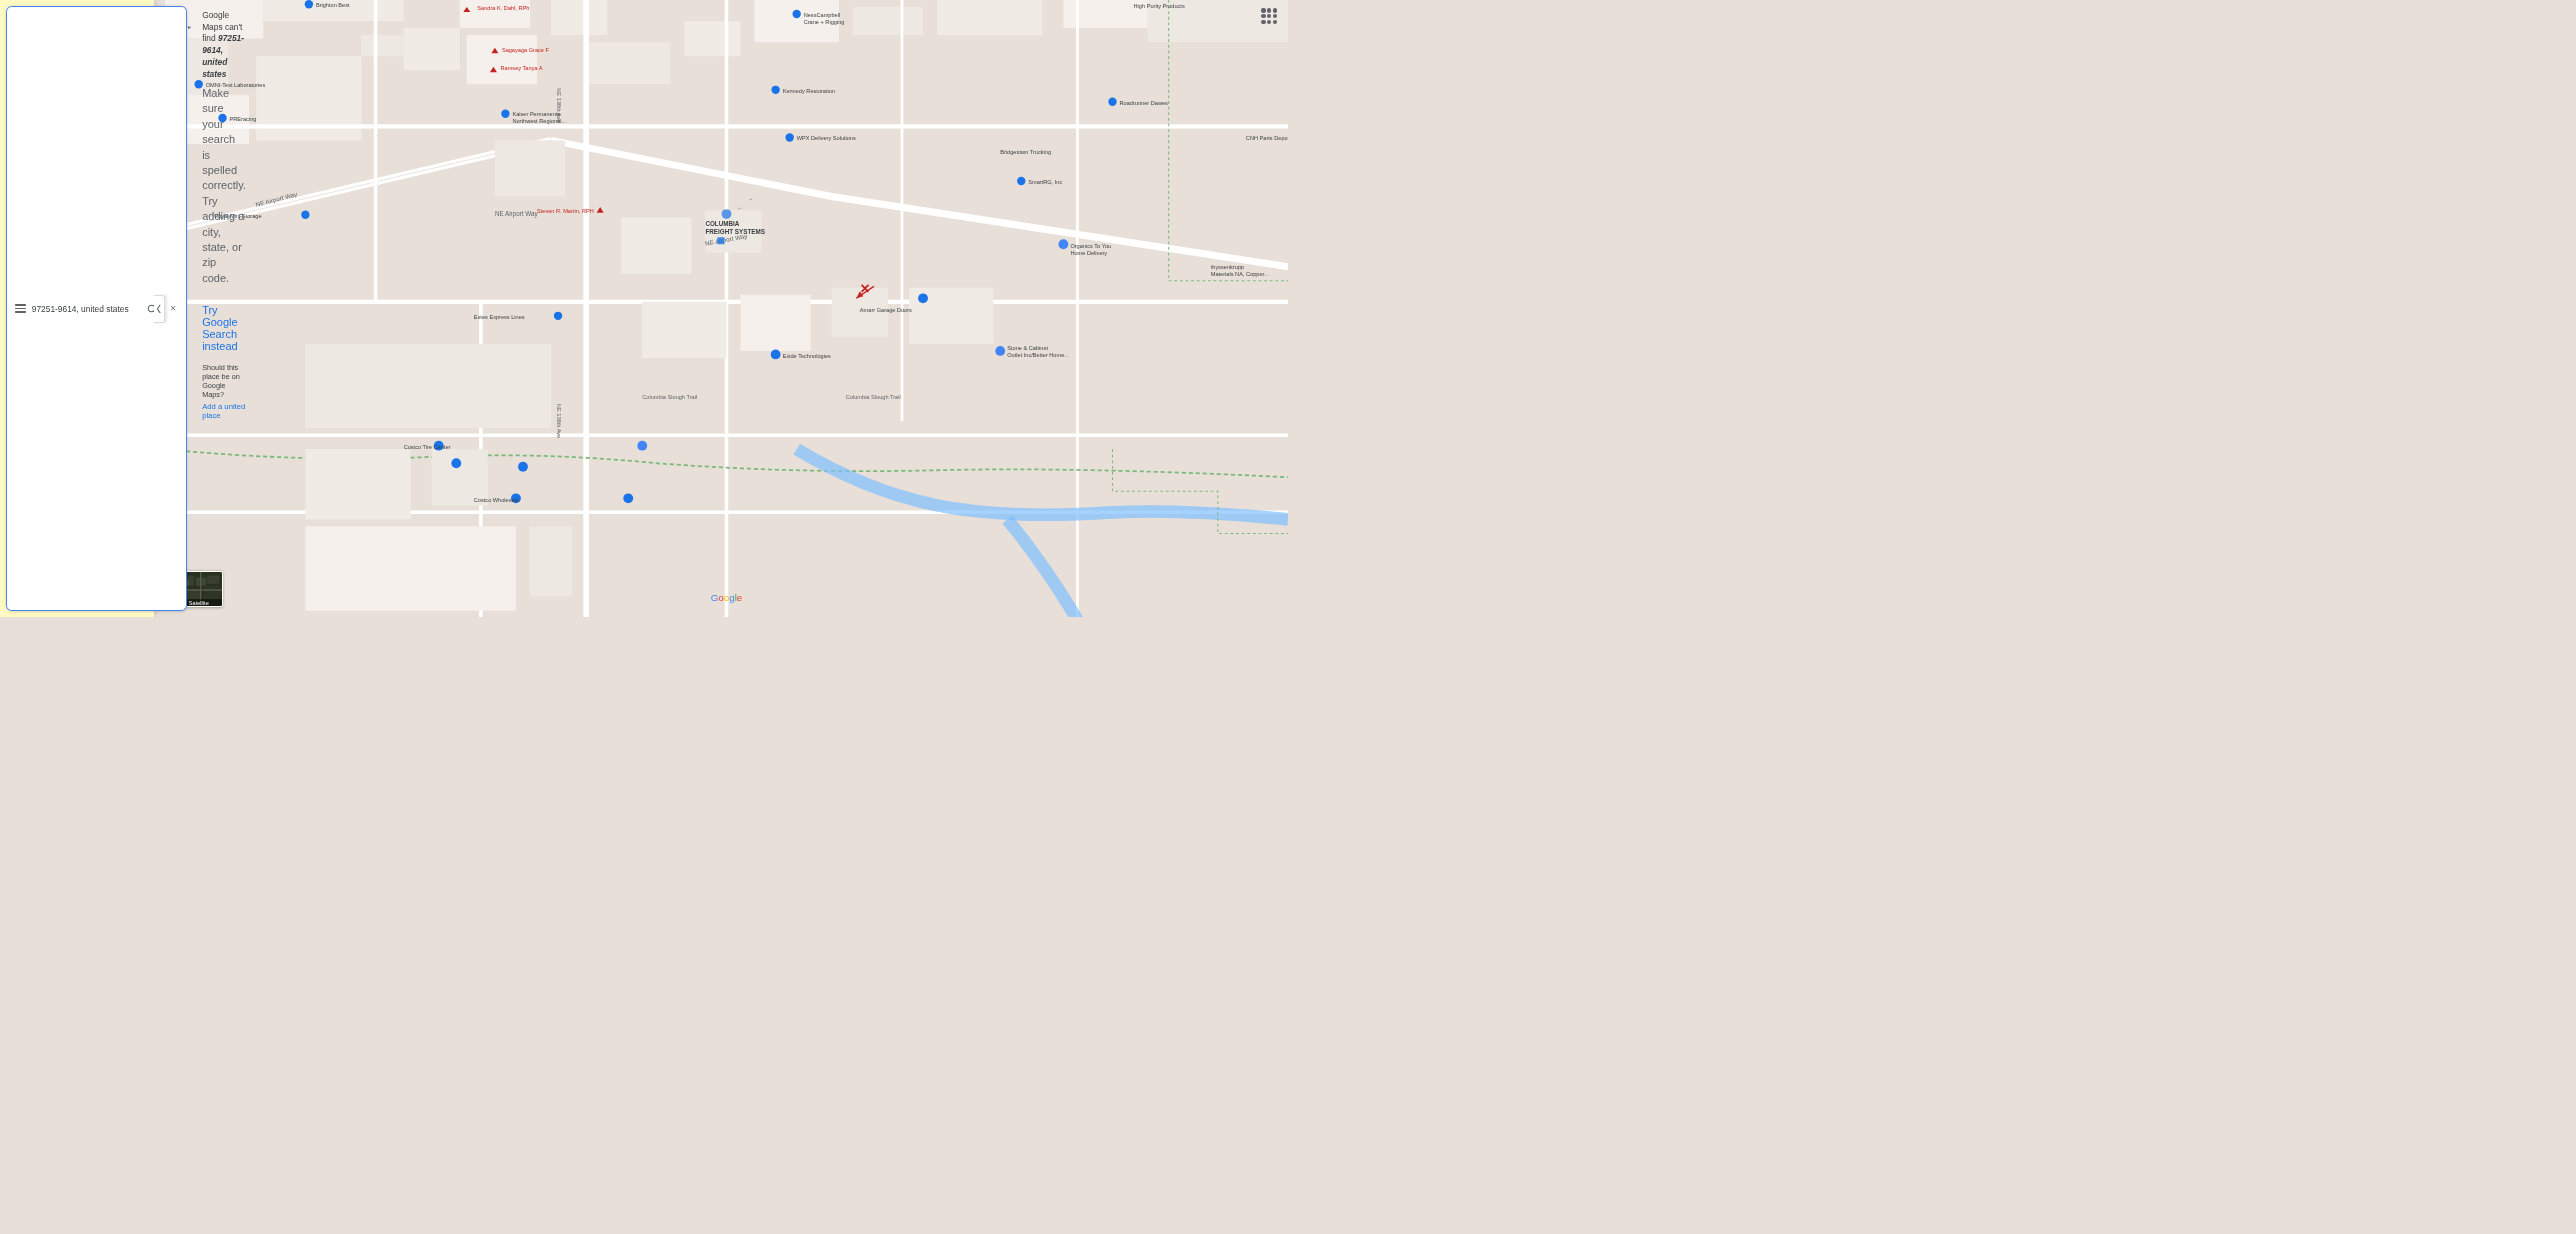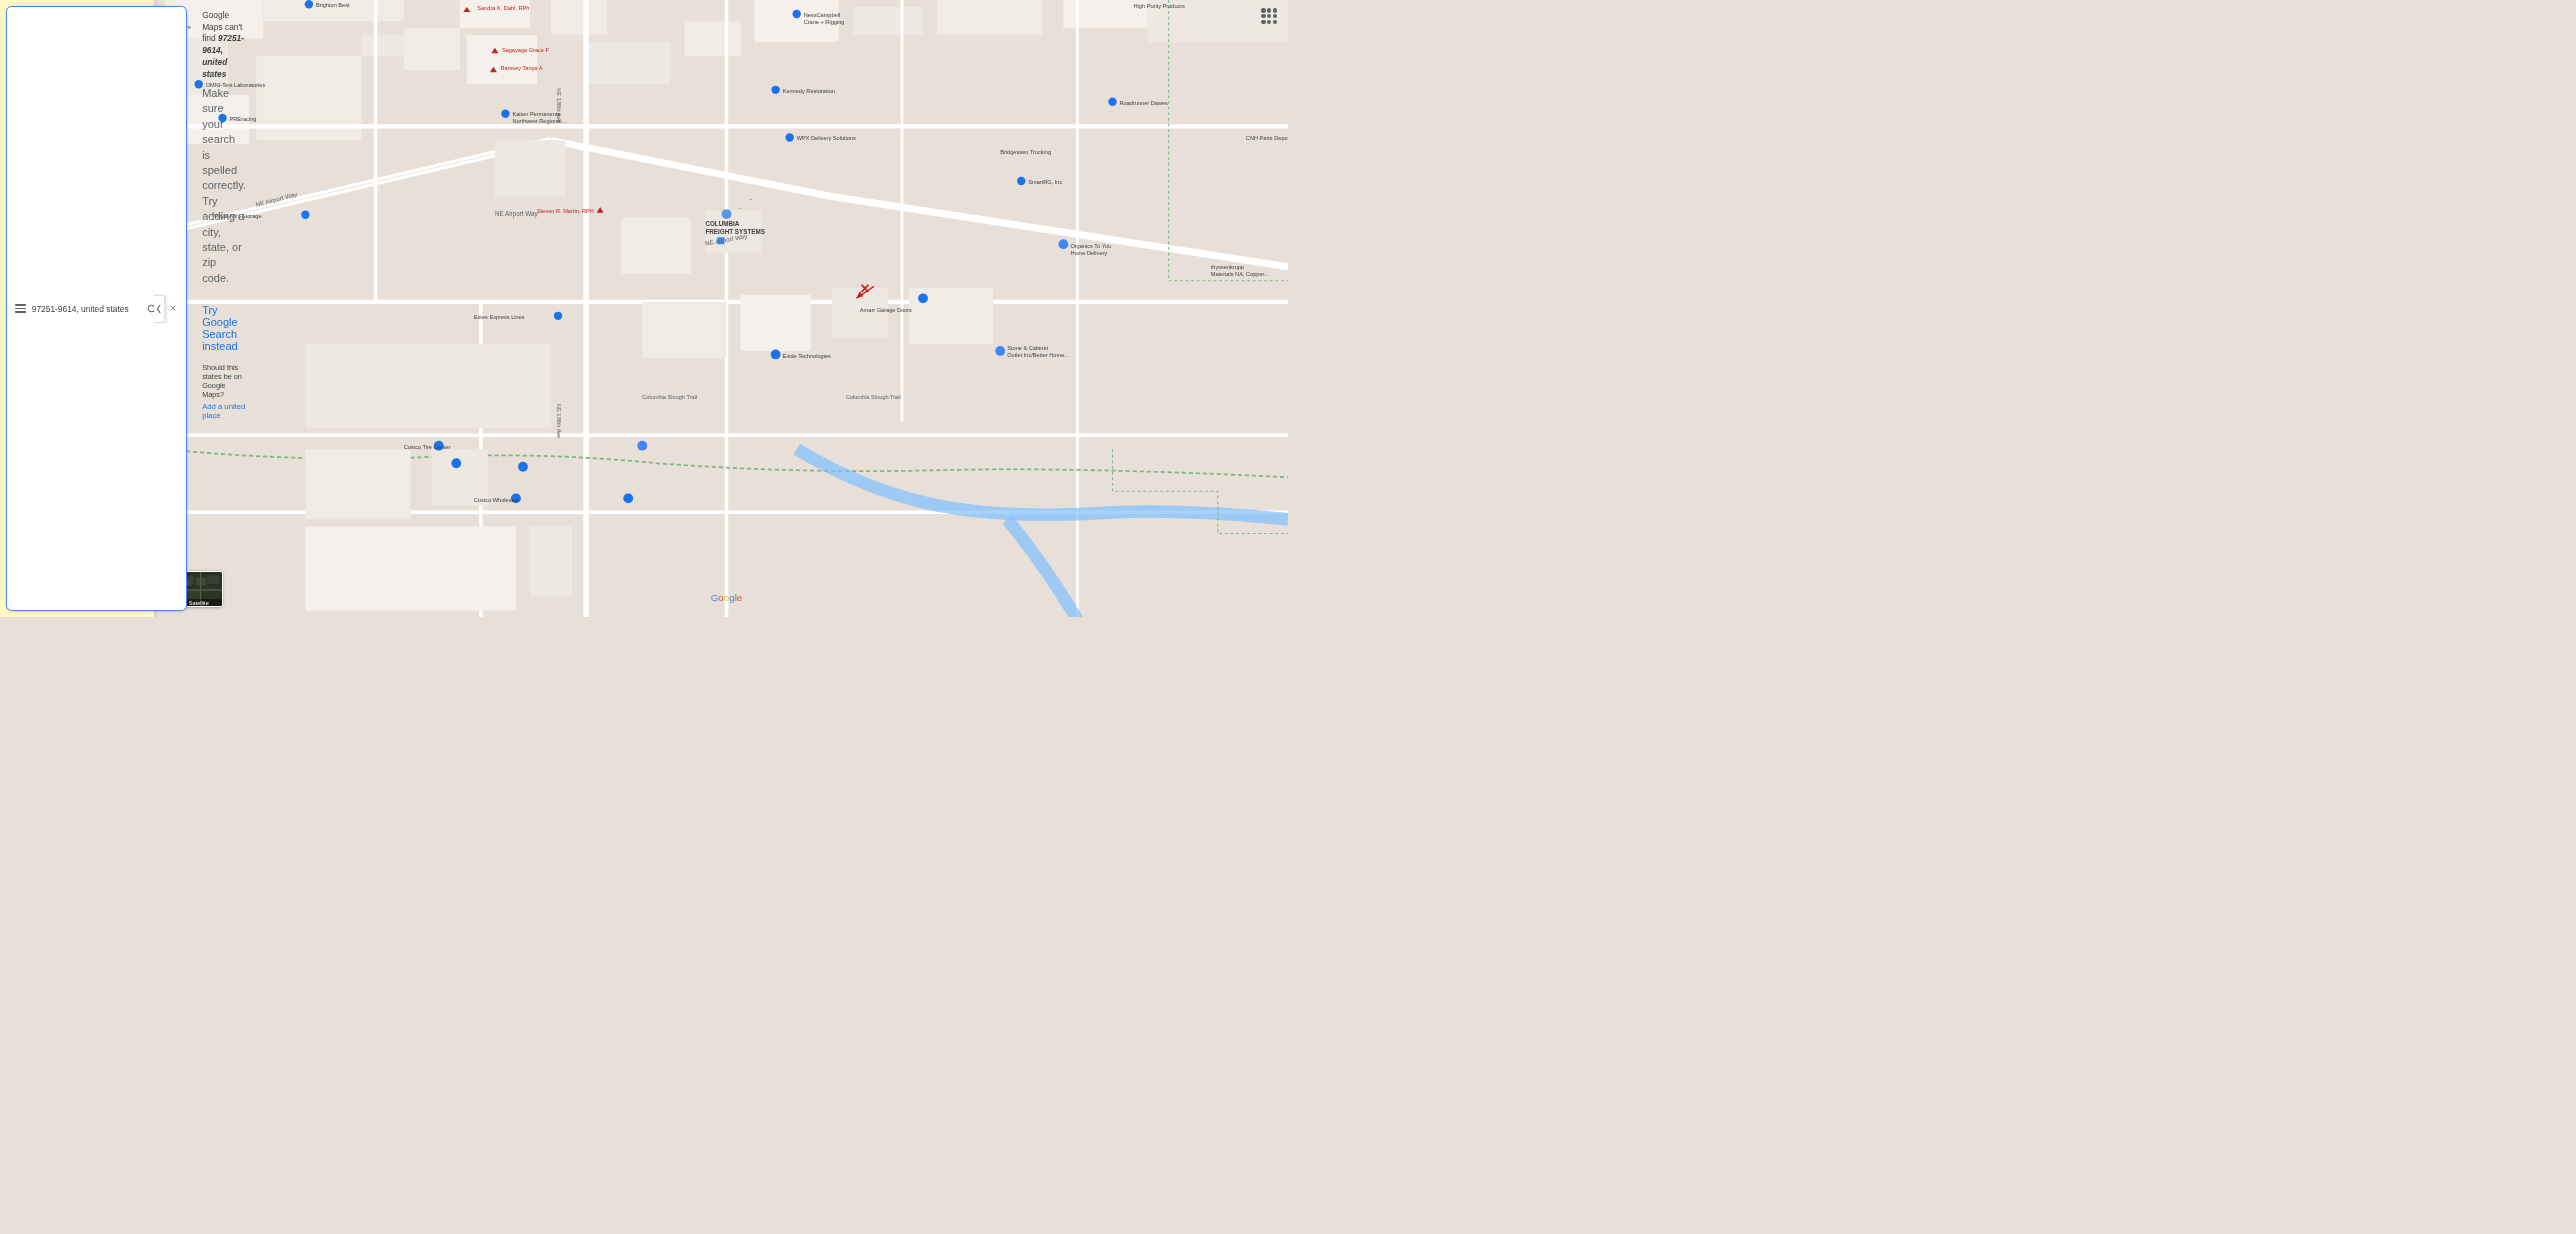--- a/index.html
+++ b/index.html
@@ -241,21 +241,21 @@
       </svg>
     </button>
   </div>
 
   <div id="error-panel">
     <div id="error-title">
       <span>Google Maps can't find </span><em>97251-9614, united states</em>
     </div>
     <div id="error-subtitle">Make sure your search is spelled correctly. Try adding a city, state, or zip code.</div>
     <a id="try-google-link" href="#">Try Google Search instead</a>
-    <div id="should-be-text">Should this states be on Google Maps?</div>
+    <div id="should-be-text">Should this place be on Google Maps?</div>
     <a id="add-missing-link" href="#">Add a united place</a>
   </div>
 </div>
 
 <button id="collapse-btn">
   <svg width="5.6" height="9.8" viewBox="0 0 8 14" fill="none">
     <polyline points="6,1 2,7 6,13" stroke="#5f6368" stroke-width="1.5" fill="none"></polyline>
   </svg>
 </button>
 

